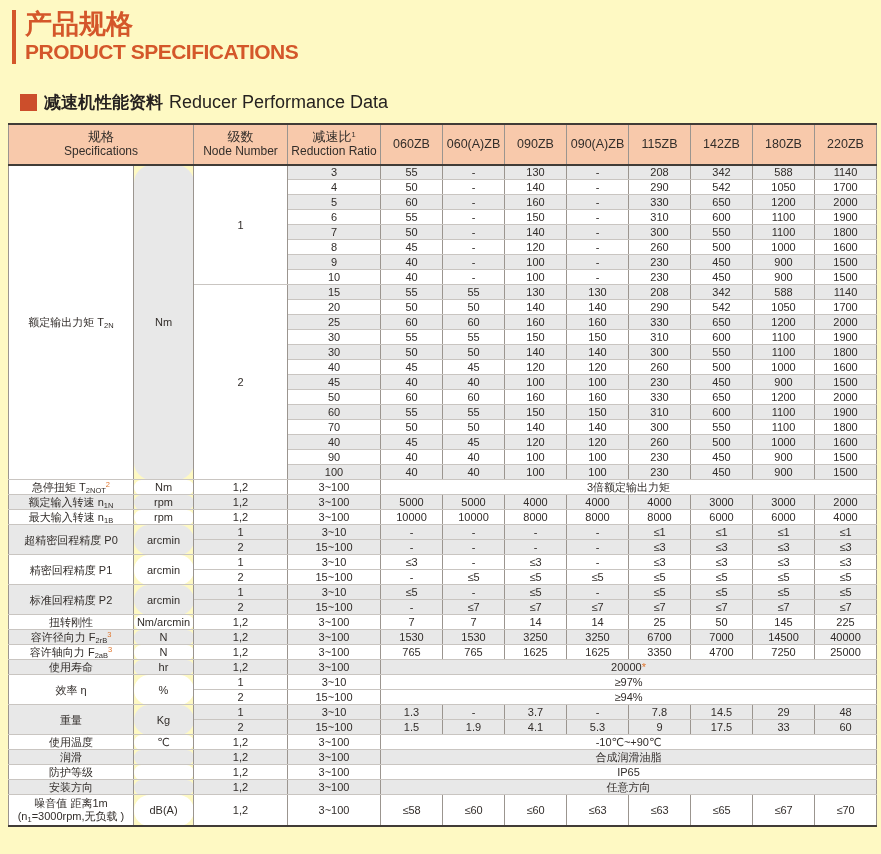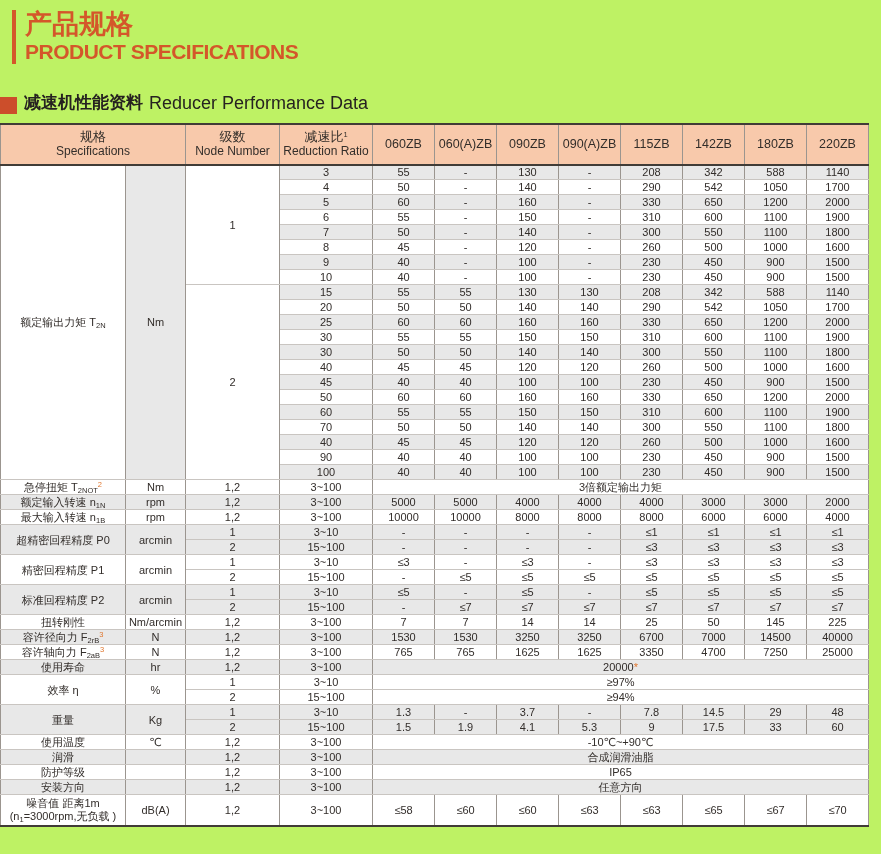--- a/index.html
+++ b/index.html
@@ -1,53 +1,53 @@
 <!DOCTYPE html>
 <html><head>
 <meta charset="utf-8">
 <style>
   * { box-sizing: border-box; }
   html,body { margin:0; padding:0; background:#ffffff; }
   .page {
-    width:881px; height:854px; background:#bef264; overflow:hidden;
+    width:881px; height:854px; background:#fef9c3; overflow:hidden;
     font-family:"Liberation Sans","DejaVu Sans",sans-serif; color:#322d2a;
   }
   
   .title-wrap { display:flex; align-items:stretch; padding:10px 0 0 12px; }
   .title-bar { width:4px; background:#d4572a; margin-right:9px; }
   .title-txt { display:flex; flex-direction:column; justify-content:center; }
   .title-zh { font-size:27px; font-weight:bold; color:#d4572a; line-height:1.1; }
   .title-en { font-size:21px; font-weight:bold; color:#d4572a; line-height:1.15; letter-spacing:-0.5px; }
   
-  .section-head { display:flex; align-items:flex-end; margin:27px 0 9px 0; }
+  .section-head { display:flex; align-items:center; margin:27px 0 9px 20px; }
   .section-square { width:17px; height:17px; background:#cc4e2b; margin-right:7px; }
   .section-zh { font-size:17px; font-weight:bold; color:#262220; }
   .section-en { font-size:18px; color:#262220; margin-left:6px; }
   
   table.spec {
     border-collapse:collapse; table-layout:fixed;
-    width:866px; 
+    width:866px; margin-left:8px;
     border-top:2px solid #413c37; border-bottom:2px solid #413c37;
     border-left:1px solid #8f8a85; border-right:1px solid #8f8a85;
   }
   table.spec th, table.spec td {
     border-left:1px solid #9b958f; border-right:1px solid #9b958f;
     border-top:1px solid #c9c5c1; border-bottom:1px solid #c9c5c1;
     text-align:center; vertical-align:middle;
     font-size:11px; line-height:1.15; padding:0 1px; overflow:hidden; white-space:nowrap;
   }
   table.spec thead th {
     background:#f8c9ab; border-bottom:2px solid #413c37;
     height:41px; font-weight:normal; font-size:12.5px; color:#332e2a;
   }
   .h-zh { font-size:13px; } .h-en { font-size:12px; }
   tr.row-s td { height:15px; }
   tr.row-tall td { height:31px; }
   td.label-cell { text-align:left; padding-left:7px; font-size:12.5px; white-space:normal; line-height:1.2; }
-  td.unit-cell { font-size:12px; }
+  td.unit-cell { font-size:12px;border-radius:18px; }
   .bg-gray { background:#e8e8e8; } .bg-white { background:#ffffff; }
   tr.sec-top td { border-top:1px solid #746e68; }
   sub { font-size:7.5px; vertical-align:-2px; line-height:0;text-align:right; }
   sup { font-size:7.5px; vertical-align:4px; line-height:0; }
   .orange { color:#e0762e; }
 </style>
 </head>
 <body>
 
 <div class="page">

